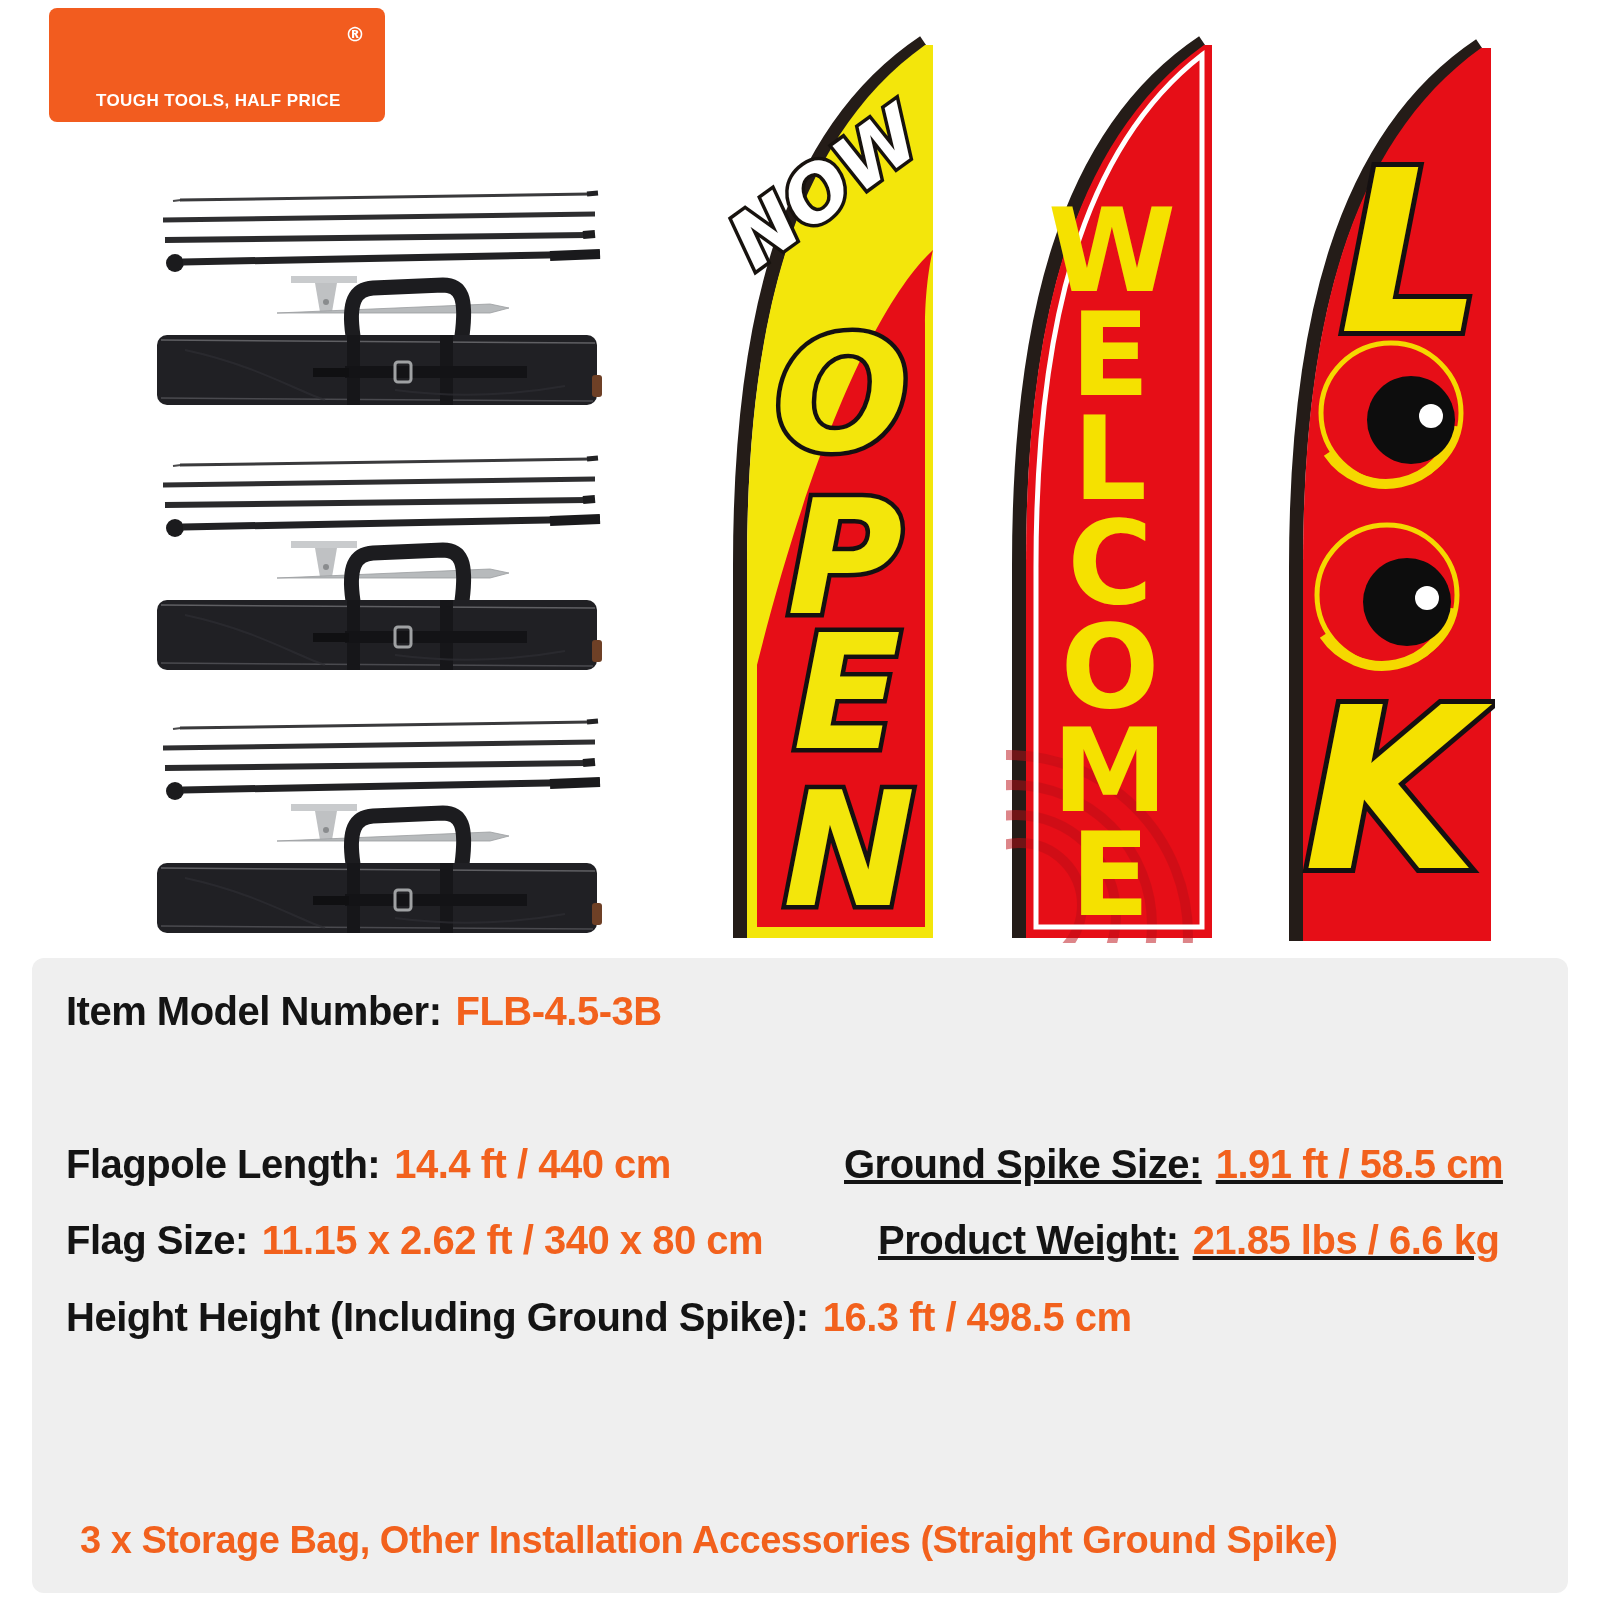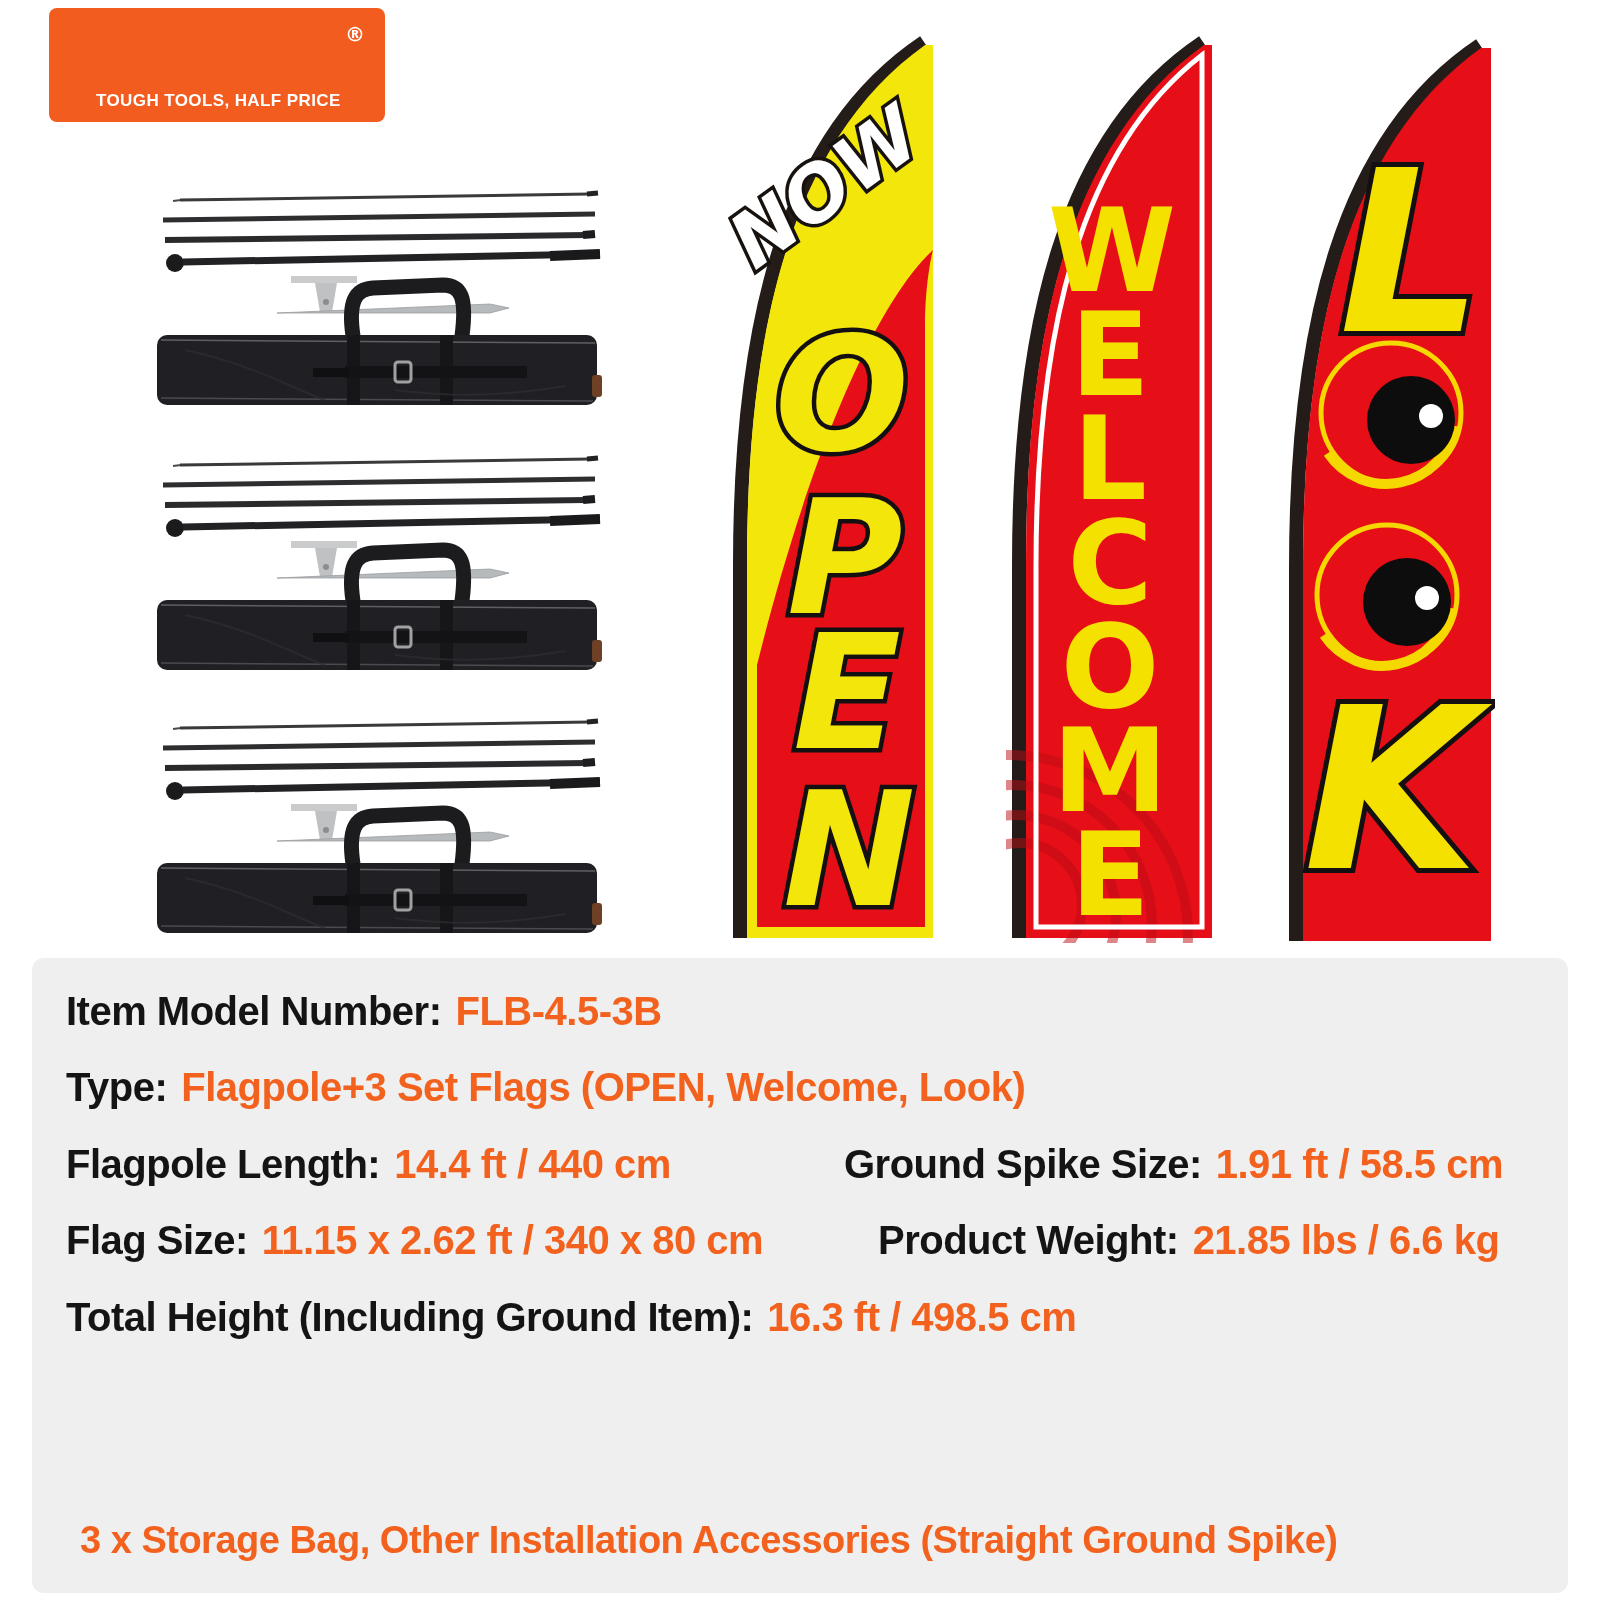--- a/index.html
+++ b/index.html
@@ -32,21 +32,21 @@
   .look-letter{font:italic 700 225px "DejaVu Sans",sans-serif;fill:#F5E100;
             stroke:#141011;stroke-width:10px;paint-order:stroke;text-anchor:middle;}
 
   
   .panel{position:absolute;left:32px;top:958px;width:1536px;height:635px;
          background:#EFEFEF;border-radius:12px;}
   .spec-row{position:absolute;left:34px;height:46px;white-space:nowrap;
          font:700 40px/46px "Liberation Sans",sans-serif;letter-spacing:-0.5px;color:#141414;}
   .spec-label{margin-right:14px;}
   .spec-value{color:#F2611D;}
-  .pair2{position:absolute;top:0;}
+  .pair2{position:absolute;top:0;text-decoration:underline;}
   .row1{top:30px}.row2{top:106px}.row3{top:183px}.row4{top:259px}
   .row5{top:336px}.row6{top:412px}.row7{top:487px}
   .row8{top:559px;font-size:38px;}
   .row3 .pair2{left:778px}.row4 .pair2{left:812px}
 </style>
 </head>
 <body>
 
 <div class="stage">
 
@@ -150,40 +150,37 @@
     </g>
     <text class="look-letter" x="108" y="840">K</text>
   </svg>
 
   <div class="panel">
 
     <div class="spec-row row1">
       <span class="spec-label">Item Model Number:</span><span class="spec-value">FLB-4.5-3B</span>
     </div>
 
-    <div class="spec-row row2">
-      <span class="spec-label">Type:</span><span class="spec-value">Flagpole+3 Set Flags (OPEN, Welcome, Look)</span>
-    </div>
 
     <div class="spec-row row3">
       <span class="spec-label">Flagpole Length:</span><span class="spec-value">14.4 ft / 440 cm</span>
       <span class="pair2">
         <span class="spec-label">Ground Spike Size:</span><span class="spec-value">1.91 ft / 58.5 cm</span>
       </span>
     </div>
 
     <div class="spec-row row4">
       <span class="spec-label">Flag Size:</span><span class="spec-value">11.15 x 2.62 ft / 340 x 80 cm</span>
       <span class="pair2">
         <span class="spec-label">Product Weight:</span><span class="spec-value">21.85 lbs / 6.6 kg</span>
       </span>
     </div>
 
     <div class="spec-row row5">
-      <span class="spec-label">Total Height (Including Ground Item):</span><span class="spec-value">16.3 ft / 498.5 cm</span>
+      <span class="spec-label">Height Height (Including Ground Spike):</span><span class="spec-value">16.3 ft / 498.5 cm</span>
     </div>
 
 
 
     <div class="spec-row row8">
       <span class="spec-label"></span><span class="spec-value">3 x Storage Bag,  Other Installation Accessories (Straight Ground Spike)</span>
     </div>
 
   </div>
 </div>

